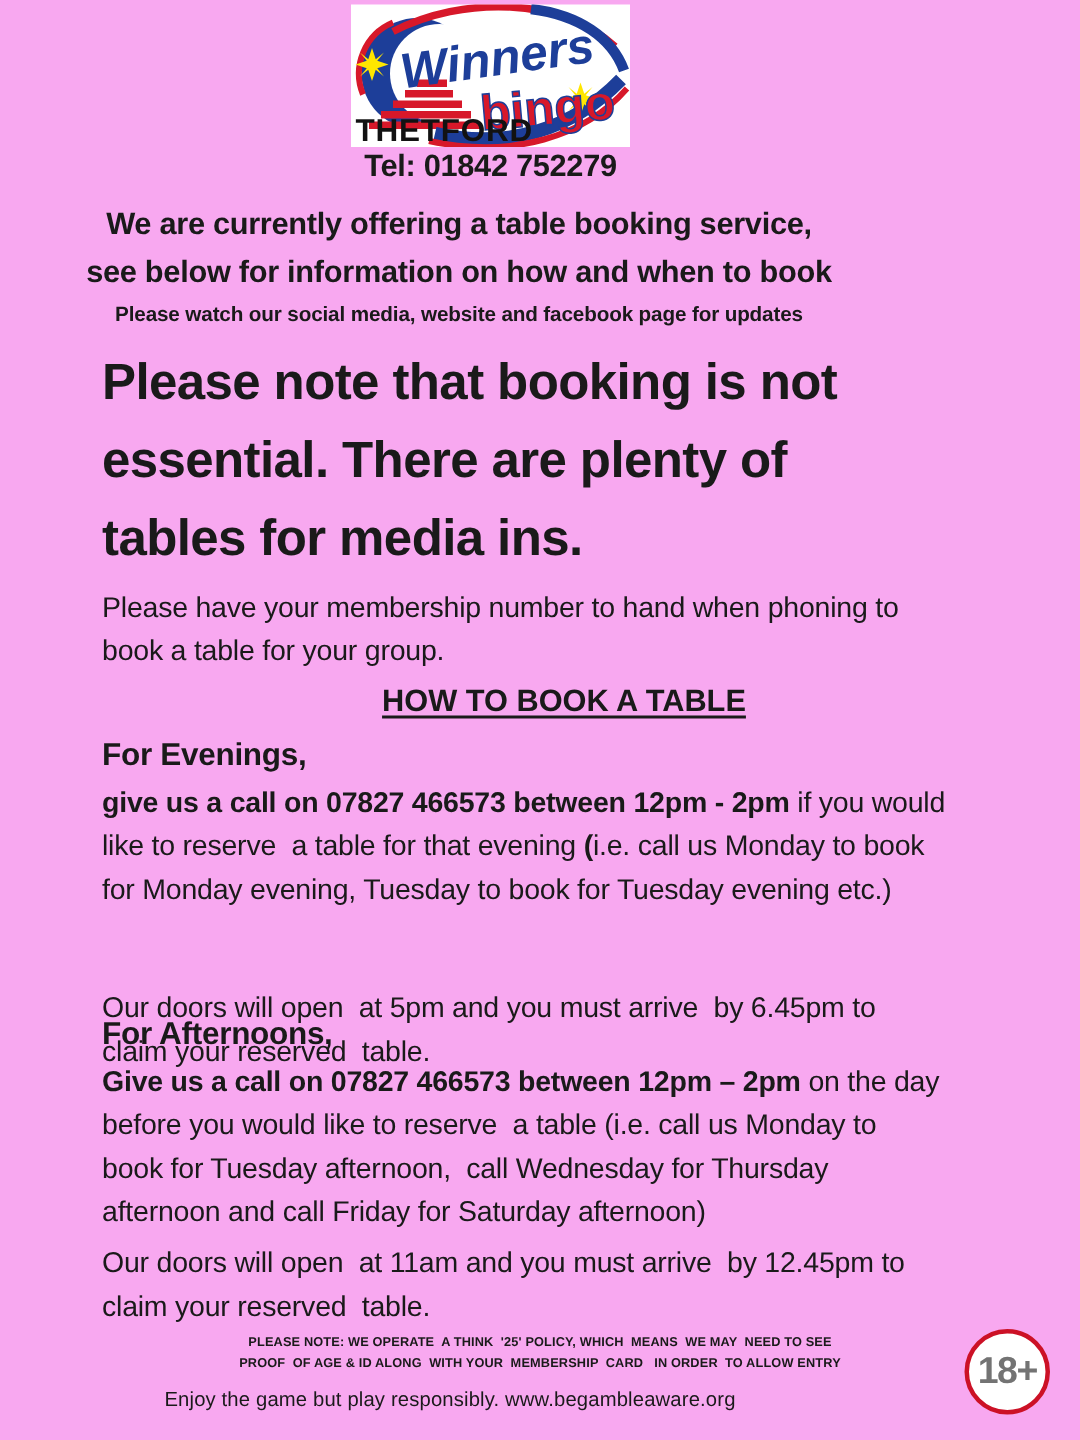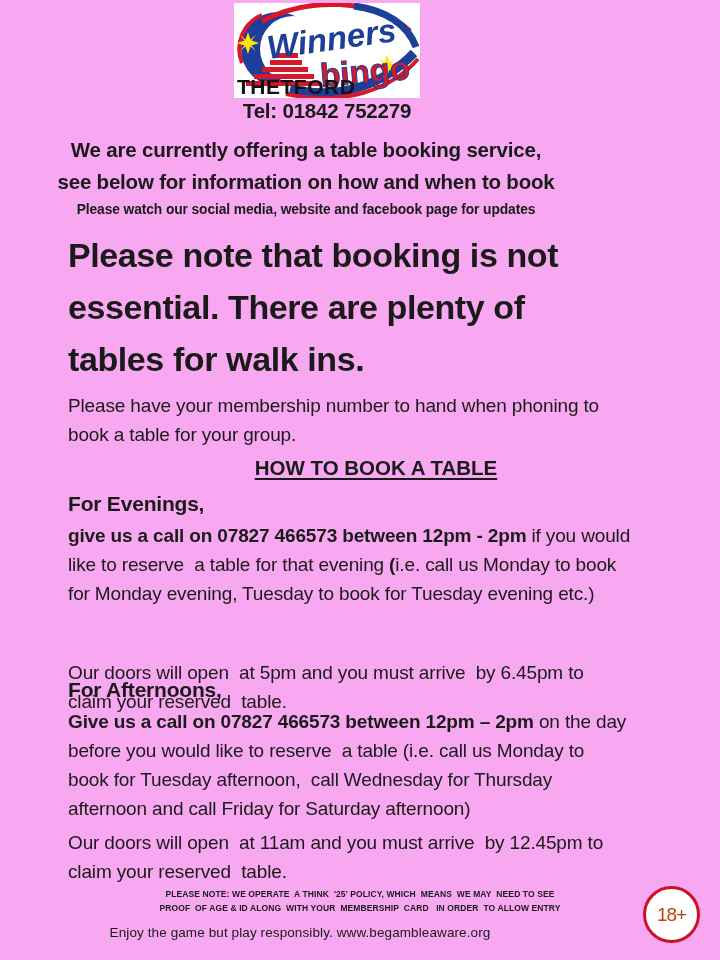--- a/index.html
+++ b/index.html
@@ -37,21 +37,21 @@
   #af-doors{position:absolute;left:68px;top:828px;width:610px;}
 
   #policy{position:absolute;left:0;top:887px;width:720px;text-align:center;
           font-size:8.5px;font-weight:bold;line-height:14px;letter-spacing:0.1px;}
   #responsible{position:absolute;left:0;top:925px;width:600px;text-align:center;
           font-size:13.5px;letter-spacing:0.1px;}
 
   #badge{position:absolute;left:643px;top:886px;width:57px;height:57px;border-radius:50%;
          background:#ffffff;border:3px solid #CC1126;box-sizing:border-box;
          display:flex;align-items:center;justify-content:center;}
-  #badge span{font-weight:normal;font-size:19px;color:#c2410c;letter-spacing:-1px;}
+  #badge span{font-weight:bold;font-size:25px;color:#737373;letter-spacing:-1px;}
 </style>
 </head>
 <body>
 
 <div class="page">
 
   <div id="logo-box">
     <svg width="186" height="95" viewBox="0 0 186 95">
 
       <circle cx="44" cy="46" r="37" fill="#1D3E99"></circle>
@@ -87,21 +87,21 @@
 
   <div id="intro">
     <div class="ln">We are currently offering a table booking service,</div>
     <div class="ln">see below for information on how and when to book</div>
     <div class="sub">Please watch our social media, website and facebook page for updates</div>
   </div>
 
   <div id="notice">
     <div class="ln">Please note that booking is not</div>
     <div class="ln">essential. There are plenty of</div>
-    <div class="ln">tables for walk ins.</div>
+    <div class="ln">tables for media ins.</div>
   </div>
 
   <div id="membership" class="body-text">
     <div class="ln">Please have your membership number to hand when phoning to</div>
     <div class="ln">book a table for your group.</div>
   </div>
 
   <div id="howto">
     <span class="t">HOW TO BOOK A TABLE</span>
   </div>

